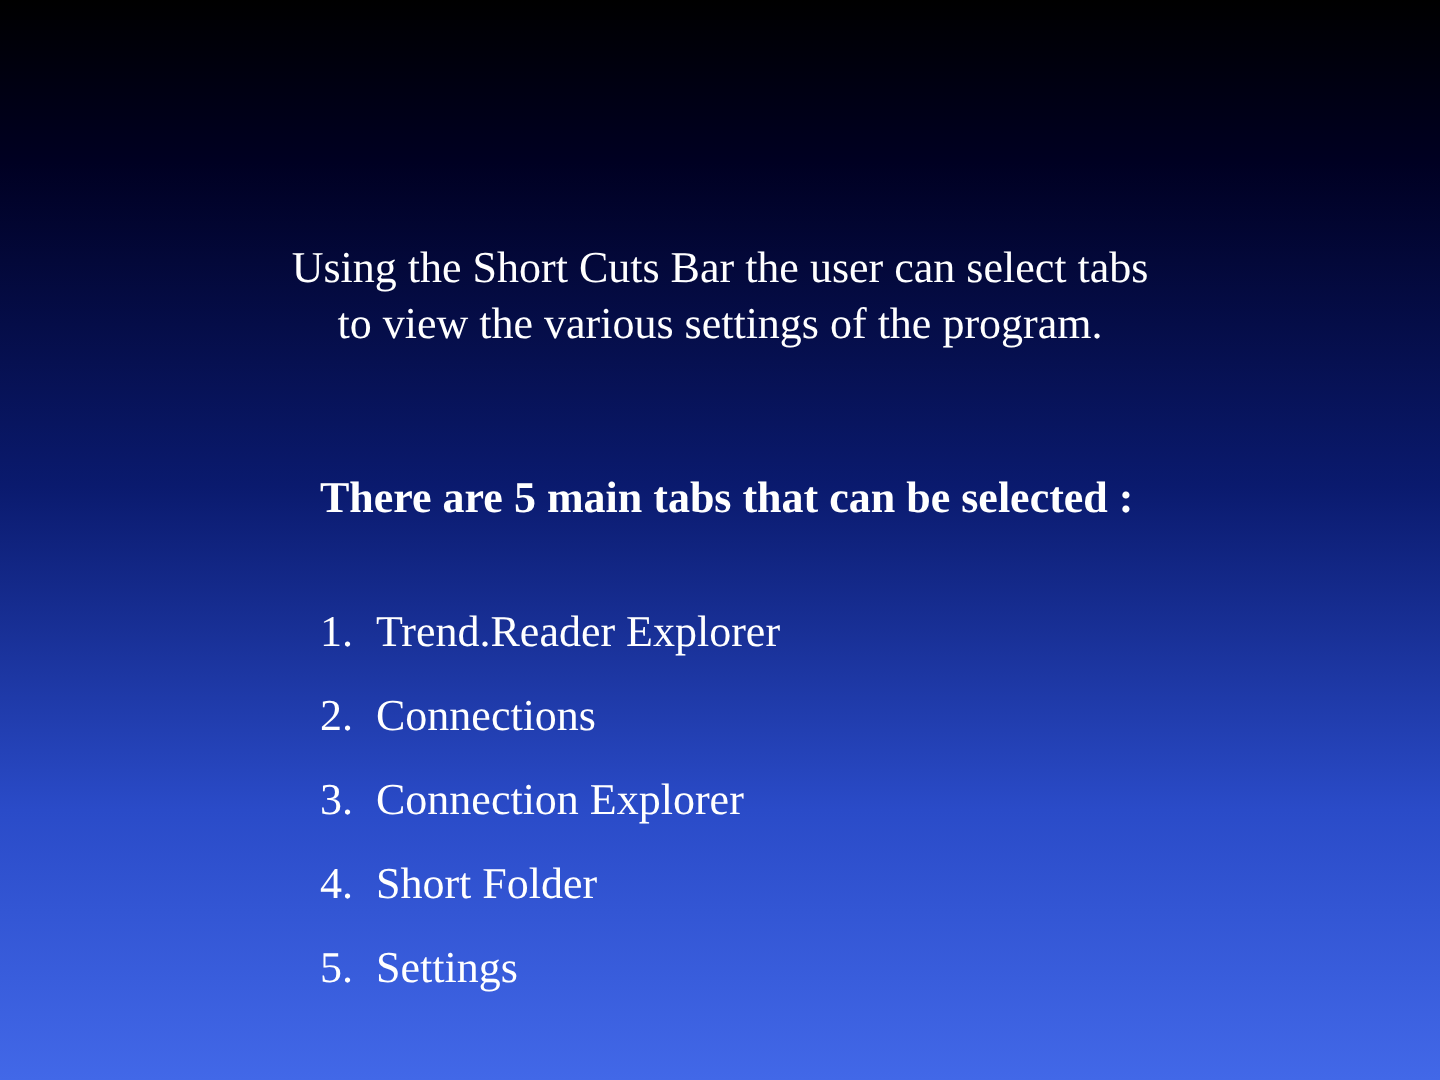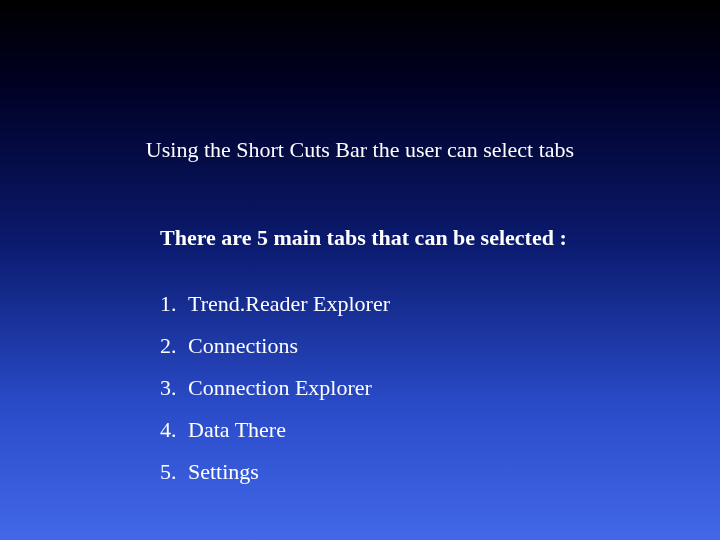--- a/index.html
+++ b/index.html
@@ -17,21 +17,21 @@
   .slide {
     width: 100%;
     height: 100%;
     box-sizing: border-box;
     padding-top: 120px;
   }
   .intro {
     font-size: 22px;
     line-height: 1.25;
     text-align: center;
-    margin: 16px auto;
+    margin: 0 auto;
     width: 520px;
   }
   .subhead {
     font-size: 22px;
     line-height: 1.25;
     margin: 60px 0 0 0;
     padding-left: 160px;
     font-weight: bold;
   }
   ol.tabs {
@@ -51,22 +51,23 @@
     display: inline-block;
     width: 28px;
   }
 </style>
 </head>
 <body>
 
 <div class="slide">
   <p class="intro">
     <span>Using the Short Cuts Bar the user can select tabs</span><br>
+    <span>to view the various settings of the program.</span>
   </p>
   <p class="subhead">There are 5 main tabs that can be selected :</p>
   <ol class="tabs">
     <li>Trend.Reader Explorer</li>
     <li>Connections</li>
     <li>Connection Explorer</li>
-    <li>Data There</li>
+    <li>Short Folder</li>
     <li>Settings</li>
   </ol>
 </div>
 
 </body></html>

